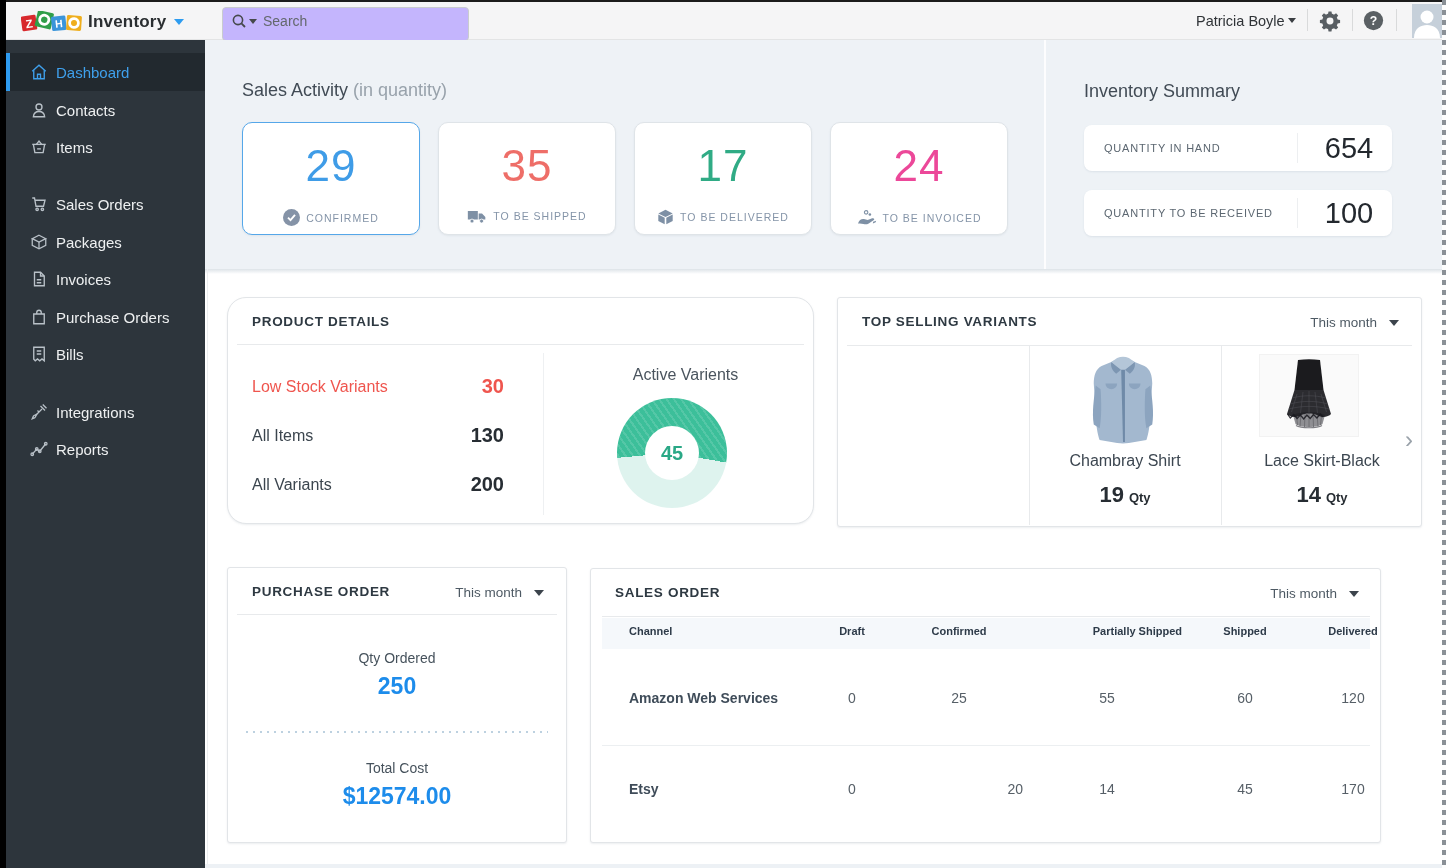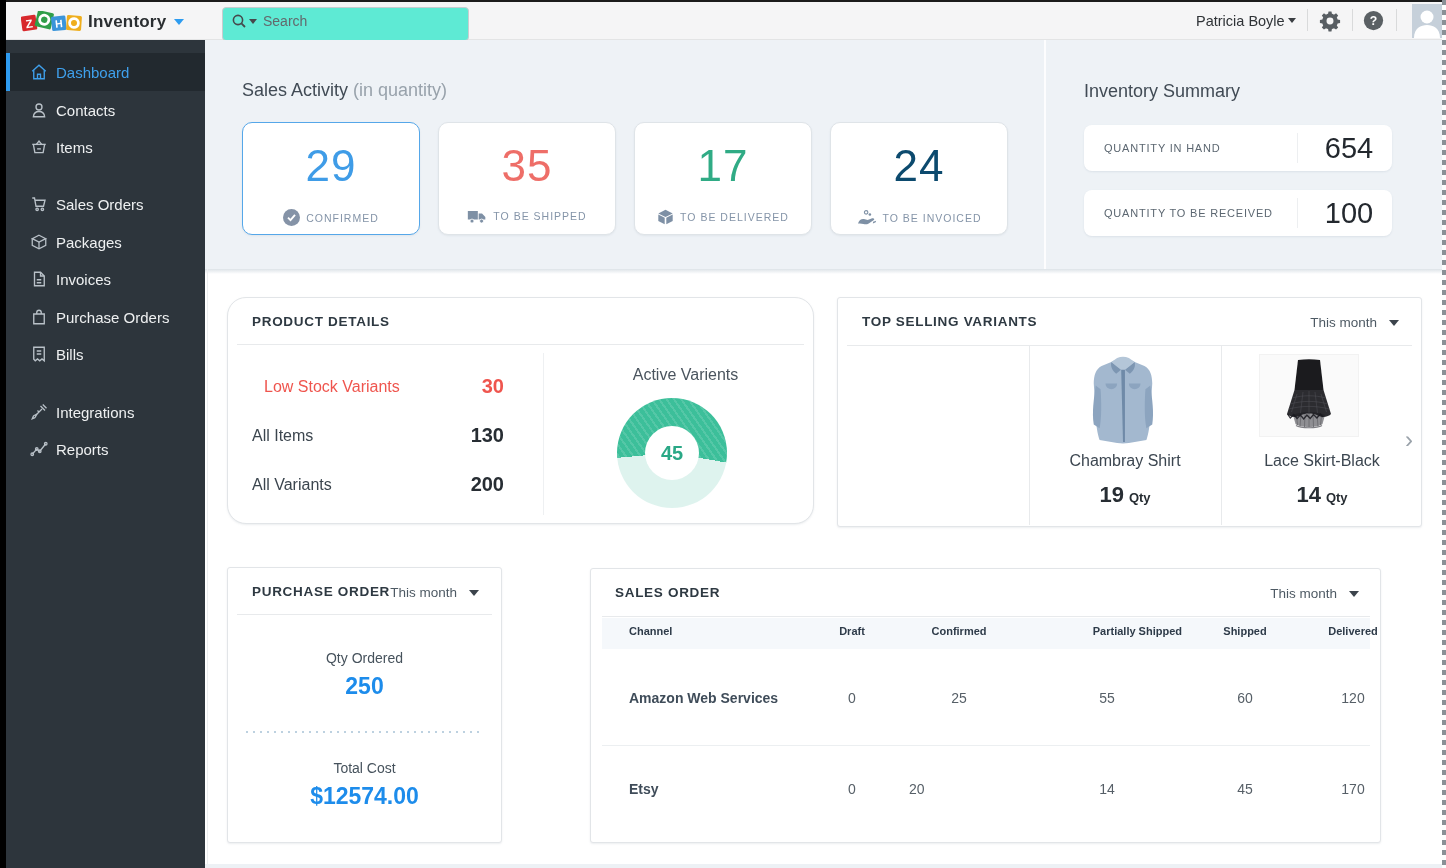--- a/index.html
+++ b/index.html
@@ -12,21 +12,21 @@
   #leftstrip { left:0; top:0; width:6px; height:868px; background:#000; z-index:50; }
   #rightdash { right:0; top:0; width:4px; height:868px; z-index:60;
     background:repeating-linear-gradient(180deg,#8a9096 0 5px,#fdfdfd 5px 10px); }
 
   
   #topbar { left:6px; top:0; width:1440px; height:40px; background:#f5f5f6;
     border-bottom:1px solid #e3e4e5; }
   #appname { left:88px; top:12px; font-size:17px; font-weight:bold; color:#2a2e31; letter-spacing:0.2px;}
   #appcaret { left:174px; top:19px; width:0; height:0; border-left:5px solid transparent;
     border-right:5px solid transparent; border-top:6px solid #2d9cf0; }
-  #searchbox { left:222px; top:7px; width:247px; height:34px; background:#5eead4;
+  #searchbox { left:222px; top:7px; width:247px; height:34px; background:#c4b5fd;
     border:1px solid #c9cccf; border-radius:4px;padding-left:24px; }
   #searchbox .ph { position:absolute; left:40px; top:5px; font-size:14px; color:#63686c; }
   #sb-caret { position:absolute; left:26px; top:11px; width:0; height:0; border-left:4px solid transparent;
     border-right:4px solid transparent; border-top:5px solid #46494c; }
   #username { left:1196px; top:13px; font-size:14.5px; color:#2f3337; }
   #usercaret { left:1288px; top:18px; width:0; height:0; border-left:4.5px solid transparent;
     border-right:4.5px solid transparent; border-top:5.5px solid #3a3e42; }
   .tbdiv { top:9px; width:1px; height:22px; background:#d9dadb; }
   #avatar { left:1412px; top:4px; width:30px; height:34px; background:#c6d0da; overflow:hidden; }
 
@@ -71,28 +71,28 @@
   .chead { position:absolute; top:0; left:0; right:0; height:46px; }
   .chead .t { position:absolute; left:24px; top:16px; font-size:13.5px; font-weight:bold;
     letter-spacing:0.7px; color:#2e3942; }
   .chead .hr { position:absolute; left:9px; right:9px; top:46px; height:1px; background:#e8eaec; }
   .tmonth { position:absolute; top:17px; font-size:13.5px; color:#4e5a64; }
   .tmonth:after { content:""; position:absolute; right:-22px; top:5px; width:0; height:0;
     border-left:5.5px solid transparent; border-right:5.5px solid transparent; border-top:6.5px solid #3c444c; }
 
   #pd-card { left:227px; top:297px; width:587px; height:227px;border-radius:19px; }
   #ts-card { left:837px; top:297px; width:585px; height:230px; }
-  #po-card { left:227px; top:567px; width:275px; height:276px; }
+  #po-card { left:227px; top:567px; width:340px; height:276px; }
   #so-card { left:590px; top:568px; width:791px; height:275px;padding-left:8px; }
 
   
   .pdrow { position:absolute; left:24px; width:252px; }
   .pdrow .n { font-size:16px; color:#3b454e; }
   .pdrow .v { position:absolute; right:0; top:-3px; font-size:20px; font-weight:bold; color:#272d33; }
-  .pdrow.red .n, .pdrow.red .v { color:#ef554e;margin-left:12px; }
+  .pdrow.red .n, .pdrow.red .v { color:#ef554e; }
   #pd-vdiv { position:absolute; left:315px; top:55px; bottom:8px; width:1px; background:#eef0f2; }
   #av-title { position:absolute; left:330px; right:0; top:68px; text-align:center;
     font-size:16px; color:#4a545e; }
   #donut { position:absolute; left:389px; top:100px; width:110px; height:110px; border-radius:50%;
     background:conic-gradient(#3cbf9a 0deg 100deg, #def3ee 100deg 265deg, #3cbf9a 265deg 360deg); }
   #donut:before { content:""; position:absolute; inset:0; border-radius:50%;
     background:repeating-linear-gradient(55deg, rgba(255,255,255,0.13) 0 2px, rgba(255,255,255,0) 2px 6px);
     -webkit-mask:conic-gradient(#000 0deg 100deg, transparent 100deg 265deg, #000 265deg 360deg);
     mask:conic-gradient(#000 0deg 100deg, transparent 100deg 265deg, #000 265deg 360deg); }
   #donut .hole { position:absolute; left:28px; top:28px; width:54px; height:54px; border-radius:50%;
@@ -283,21 +283,21 @@
 </div>
 <div class="abs sacard" style="left:634px;padding-left:21px;">
   <div class="num" style="color:#30ab85;">17</div>
   <div class="lbl"><svg width="17" height="16" viewBox="0 0 20 20">
         <path fill="#7e90a5" d="M10 1 L19 5.5 L10 10 L1 5.5 Z"></path>
         <path fill="#7e90a5" d="M1 7 L9 11 V19 L1 15 Z"></path>
         <path fill="#7e90a5" d="M19 7 L11 11 V19 L19 15 Z"></path>
       </svg>TO BE DELIVERED</div>
 </div>
 <div class="abs sacard" style="left:830px;">
-  <div class="num" style="color:#0c4a6e;">24</div>
+  <div class="num" style="color:#ec4899;">24</div>
   <div class="lbl"><svg width="20" height="17" viewBox="0 0 23 19">
         <circle cx="10.5" cy="3.6" r="2" fill="none" stroke="#7e90a5" stroke-width="1.3"></circle>
         <circle cx="14.8" cy="6" r="1.5" fill="#7e90a5"></circle>
         <path fill="#7e90a5" d="M1.5 15.5 C2.5 12.5 5 10.8 8 11.3 C10 11.6 11.5 12.6 13 12.2 L17.5 10.4 C19.5 9.7 20.8 11.4 19 12.8 L13.5 16.3 C11.5 17.5 9.5 17.6 7.5 17.1 C5.3 16.5 3.3 16.3 1.5 16.6 Z"></path>
         <path fill="#7e90a5" d="M18.5 14.5 l3.5 -1.2 -0.5 1.8 -3.2 1.2 Z"></path>
       </svg>TO BE INVOICED</div>
 </div>
 
 <div class="abs" id="inv-title">Inventory Summary</div>
 <div class="abs invbox" style="top:125px;">
@@ -400,21 +400,21 @@
 
   <div class="sorowname" style="top:121px;">Amazon Web Services</div>
   <div class="sotd" style="left:231px; width:60px; text-align:center; top:121px;">0</div>
   <div class="sotd" style="left:318px; width:100px; text-align:center; top:121px;">25</div>
   <div class="sotd" style="left:451px; width:130px; text-align:center; top:121px;">55</div>
   <div class="sotd" style="left:614px; width:80px; text-align:center; top:121px;">60</div>
   <div class="sotd" style="left:722px; width:80px; text-align:center; top:121px;">120</div>
   <div id="so-rowdiv"></div>
   <div class="sorowname" style="top:212px;">Etsy</div>
   <div class="sotd" style="left:231px; width:60px; text-align:center; top:212px;">0</div>
-  <div class="sotd" style="left:318px; width:100px; text-align:left; top:212px;">20</div>
+  <div class="sotd" style="left:332px; width:100px; text-align:right; top:212px;">20</div>
   <div class="sotd" style="left:451px; width:130px; text-align:center; top:212px;">14</div>
   <div class="sotd" style="left:614px; width:80px; text-align:center; top:212px;">45</div>
   <div class="sotd" style="left:722px; width:80px; text-align:center; top:212px;">170</div>
 </div>
 
 <div class="abs" style="left:207px; top:269px; width:1px; height:599px; background:#eceef0;"></div>
 <div class="abs" id="bottomstrip"></div>
 <div class="abs" id="rightdash"></div>
 
 </body></html>

